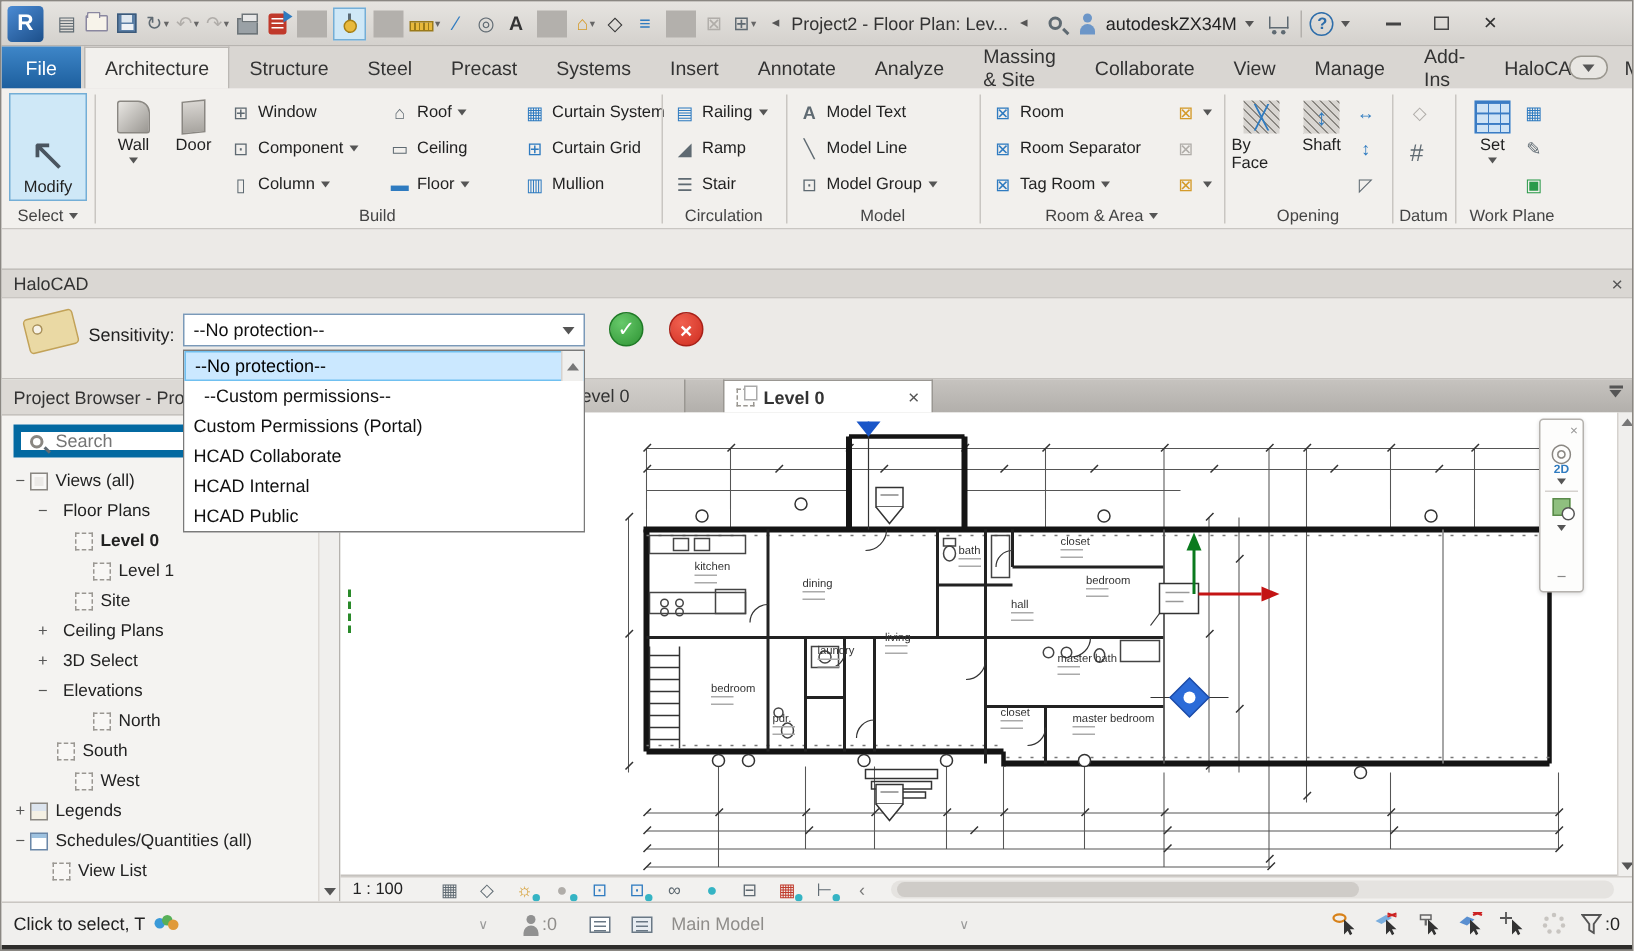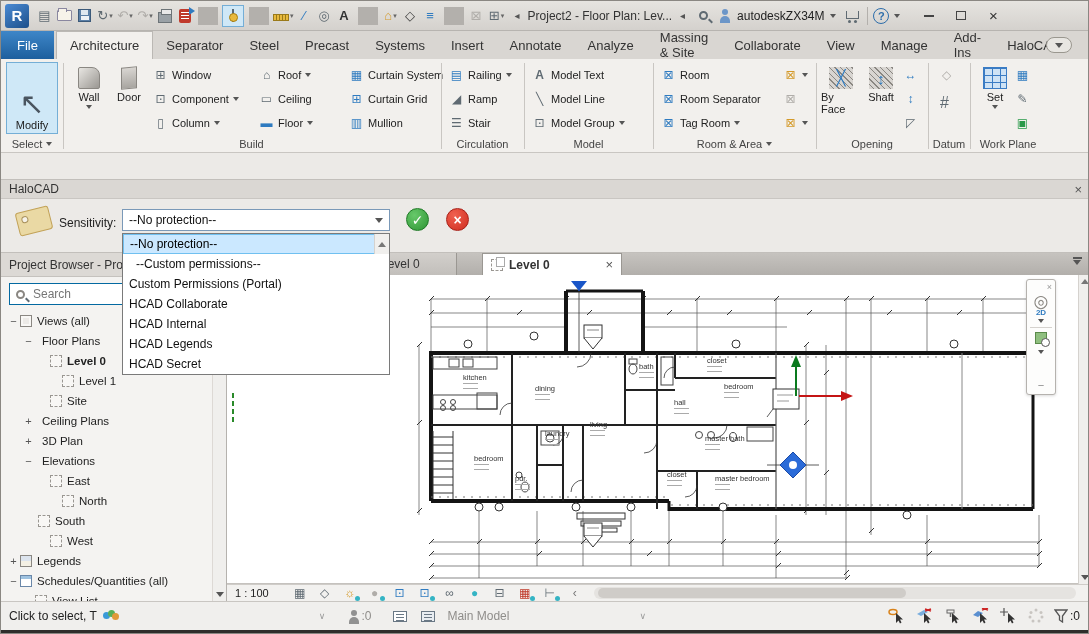--- a/index.html
+++ b/index.html
@@ -81,21 +81,21 @@
   #dropdown{position:absolute;left:121px;top:232px;width:268px;background:#fff;border:1px solid #7a7a7a;z-index:60;}
   .opt{height:20px;display:flex;align-items:center;padding-left:6px;font-size:12px;color:#111;background:#fff;}
   .opt.sel{background:#cbe8ff;border:1px solid #70c0f0;color:#000;}
   .opt.ind{padding-left:13px;}
   #dd-scroll{position:absolute;right:0;top:0;width:15px;height:20px;background:#f0efed;border-left:1px solid #d5d2ce;display:flex;align-items:center;justify-content:center;}
   .tri-u{width:0;height:0;border-left:4px solid transparent;border-right:4px solid transparent;border-bottom:5px solid #777;}
   
   #main{position:absolute;left:0;top:252px;width:1089px;height:348px;}
   #leftpane{position:absolute;left:0;top:0;width:226px;height:348px;background:#f4f3f1;border-right:1px solid #b5b2ae;}
   #pb-header{position:absolute;left:0;top:0;width:100%;height:24px;background:#dcd9d5;border-bottom:1px solid #c5c2be;display:flex;align-items:center;padding:0 8px;font-size:12px;color:#333;white-space:nowrap;overflow:hidden;}
-  #pb-search{position:absolute;left:8px;top:30px;width:200px;height:22px;background:#fff;border:1px solid #0369a1;display:flex;align-items:center;gap:6px;padding:0 6px;}
+  #pb-search{position:absolute;left:8px;top:30px;width:200px;height:22px;background:#fff;border:5px solid #0369a1;display:flex;align-items:center;gap:6px;padding:0 6px;}
   #pb-search input{border:none;outline:none;font-size:12px;color:#333;width:150px;font-family:inherit;background:transparent;}
   #tree{position:absolute;left:0;top:58px;width:212px;bottom:0;overflow:hidden;}
   .trow{height:20px;display:flex;align-items:center;font-size:11.5px;color:#222;white-space:nowrap;}
   .texp{width:13px;font-size:11px;color:#555;text-align:center;flex:0 0 13px;}
   .ticon{width:12px;height:12px;margin-right:5px;flex:0 0 12px;}
   .i-plan .ticon{border:1px dashed #9a9792;background:#f8f7f5;}
   .i-views .ticon{border:1px solid #8a8782;background:#eceae7;box-shadow:inset 0 0 0 2px #f8f7f5;}
   .i-none .ticon{visibility:hidden;width:2px;flex:0 0 2px;}
   .i-legend .ticon{border:1px solid #8a8782;background:linear-gradient(#dce4ee 50%,#f4f0e4 50%);}
   .i-sched .ticon{border:1px solid #6a87a8;background:linear-gradient(#9ec2e0 30%,#fff 30%),linear-gradient(90deg,#cfd8e2 1px,transparent 1px);background-size:100% 100%,4px 100%;}
@@ -265,21 +265,21 @@
 
 <div id="tabrow">
 
 <div class="rtab file">
       <span>File</span>
     </div>
     <div class="rtab active">
       <span>Architecture</span>
     </div>
     <div class="rtab">
-      <span>Separator</span>
+      <span>Structure</span>
     </div>
     <div class="rtab">
       <span>Steel</span>
     </div>
     <div class="rtab">
       <span>Precast</span>
     </div>
     <div class="rtab">
       <span>Systems</span>
     </div>
@@ -531,24 +531,21 @@
       <div class="opt">
         <span>Custom Permissions (Portal)</span>
       </div>
       <div class="opt">
         <span>HCAD Collaborate</span>
       </div>
       <div class="opt">
         <span>HCAD Internal</span>
       </div>
       <div class="opt">
-        <span>HCAD Legends</span>
-      </div>
-      <div class="opt">
-        <span>HCAD Secret</span>
+        <span>HCAD Public</span>
       </div>
     </div>
   <div id="dd-scroll">
       <span class="tri-u"></span>
     </div>
 </div>
 
 <div id="main">
 
   <div id="leftpane">
@@ -587,31 +584,26 @@
         <span class="tlabel">Site</span>
       </div>
         <div class="trow i-none" style="padding-left: 21px;">
         <span class="texp">+</span>
         <span class="ticon"></span>
         <span class="tlabel">Ceiling Plans</span>
       </div>
         <div class="trow i-none" style="padding-left: 21px;">
         <span class="texp">+</span>
         <span class="ticon"></span>
-        <span class="tlabel">3D Plan</span>
+        <span class="tlabel">3D Select</span>
       </div>
         <div class="trow i-none" style="padding-left: 21px;">
         <span class="texp">−</span>
         <span class="ticon"></span>
         <span class="tlabel">Elevations</span>
-      </div>
-        <div class="trow i-plan" style="padding-left: 36px;">
-        <span class="texp"></span>
-        <span class="ticon"></span>
-        <span class="tlabel">East</span>
       </div>
         <div class="trow i-plan" style="padding-left: 48px;">
         <span class="texp"></span>
         <span class="ticon"></span>
         <span class="tlabel">North</span>
       </div>
         <div class="trow i-plan" style="padding-left: 24px;">
         <span class="texp"></span>
         <span class="ticon"></span>
         <span class="tlabel">South</span>

